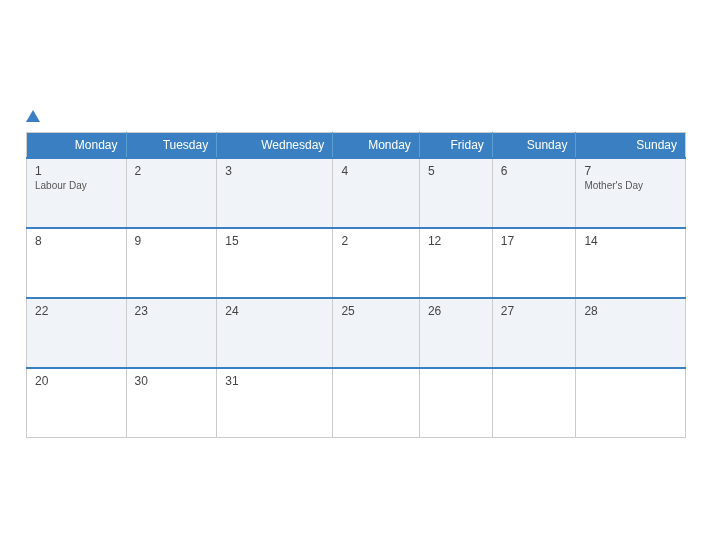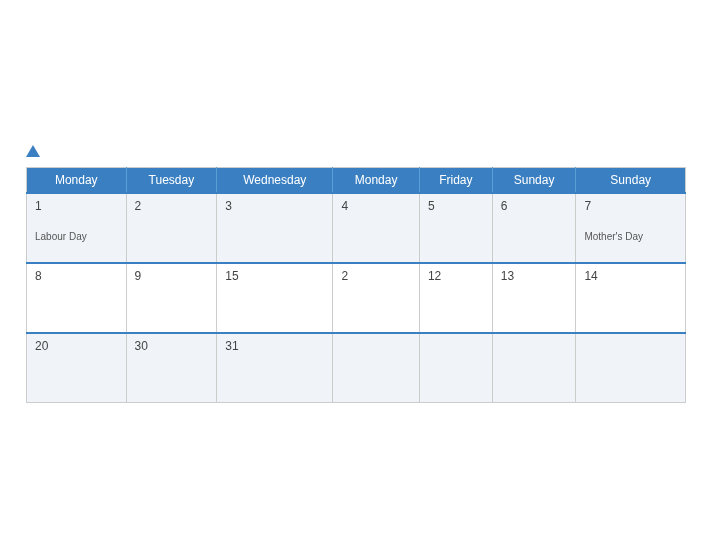--- a/index.html
+++ b/index.html
@@ -69,21 +69,21 @@
     }
     .calendar-table thead tr {
       background: #3a7fc1;
     }
     .calendar-table thead th {
       color: #fff;
       font-size: 12px;
       font-weight: normal;
       padding: 5px 8px;
       border-right: 1px solid #5a9fd4;
-      text-align: center;
+      text-align: right;
     }
     .calendar-table thead th:last-child {
       border-right: none;
     }
     .calendar-table tbody tr {
       height: 70px;
       vertical-align: top;
     }
     .calendar-table tbody tr:nth-child(odd) {
       background: #f0f4f8;
@@ -104,21 +104,21 @@
     }
     .day-number {
       font-size: 12px;
       color: #444;
       display: block;
     }
     .holiday-label {
       font-size: 10px;
       color: #555;
       display: block;
-      margin-top: 18px;
+      margin-top: 2px;
     }
   </style>
 </head>
 <body>
 
 <div class="page">
   <div class="header">
     <div class="logo">
       <span class="logo-general"></span>
       <span class="logo-blue">
@@ -178,24 +178,47 @@
           <td>
             <span class="day-number">15</span>
           </td>
           <td>
             <span class="day-number">2</span>
           </td>
           <td>
             <span class="day-number">12</span>
           </td>
           <td>
-            <span class="day-number">13</span>
+            <span class="day-number">17</span>
           </td>
           <td>
             <span class="day-number">14</span>
+          </td>
+        </tr>
+        <tr>
+          <td>
+            <span class="day-number">22</span>
+          </td>
+          <td>
+            <span class="day-number">23</span>
+          </td>
+          <td>
+            <span class="day-number">24</span>
+          </td>
+          <td>
+            <span class="day-number">25</span>
+          </td>
+          <td>
+            <span class="day-number">26</span>
+          </td>
+          <td>
+            <span class="day-number">27</span>
+          </td>
+          <td>
+            <span class="day-number">28</span>
           </td>
         </tr>
         <tr>
           <td>
             <span class="day-number">20</span>
           </td>
           <td>
             <span class="day-number">30</span>
           </td>
           <td>

